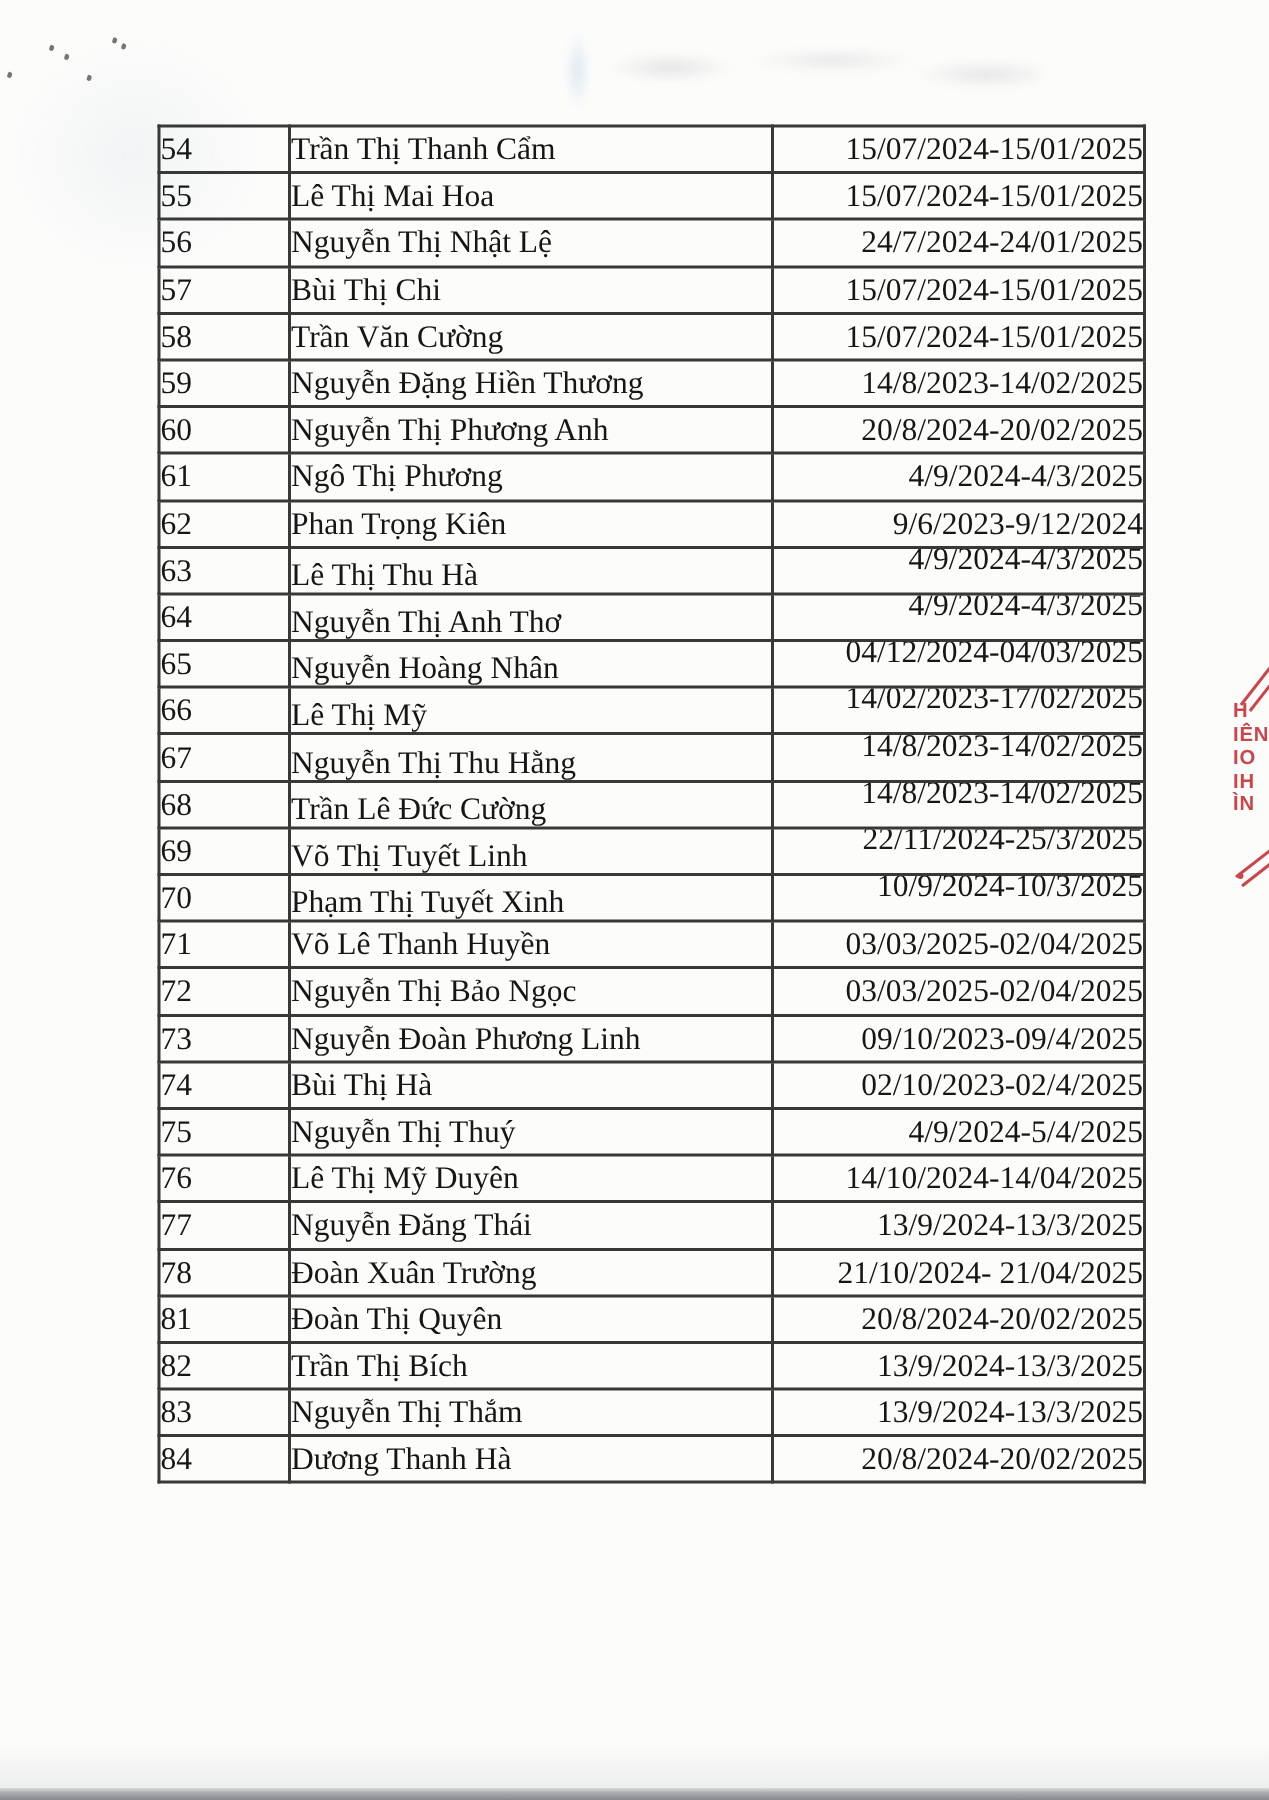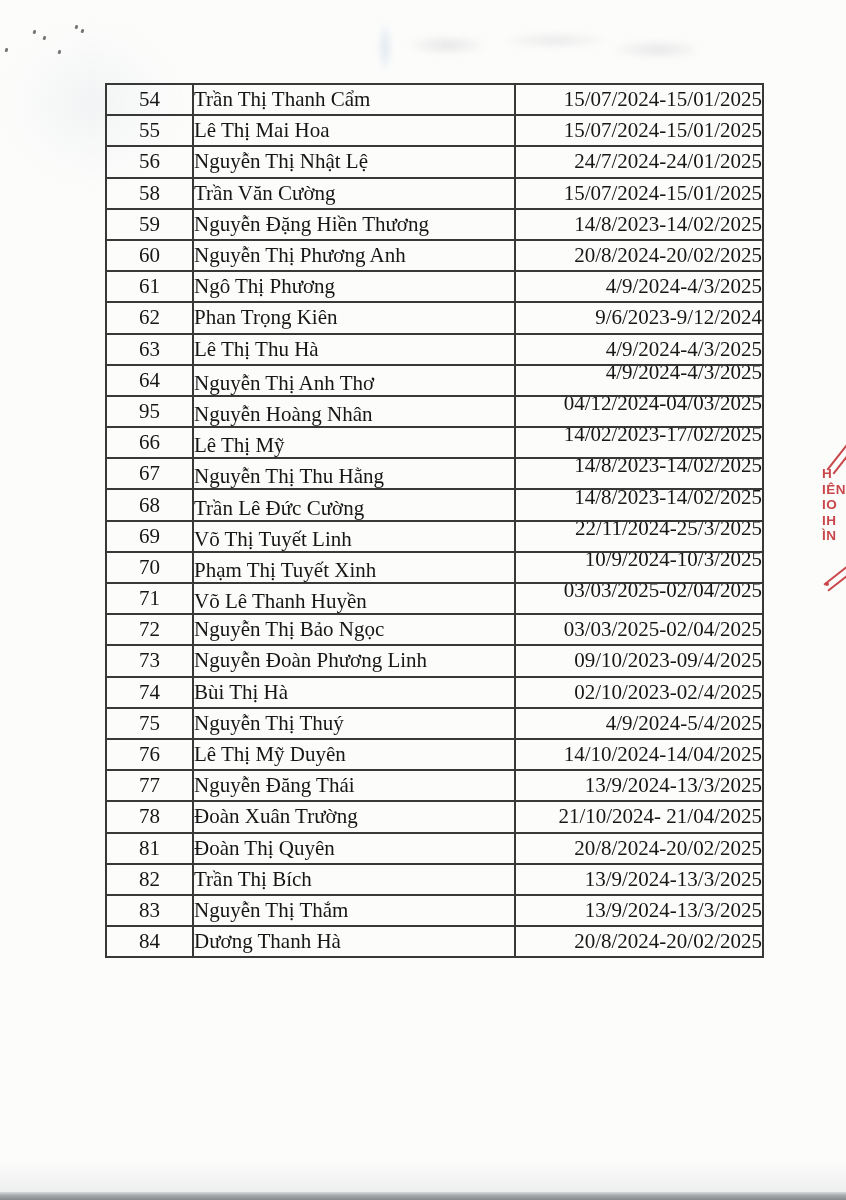--- a/index.html
+++ b/index.html
@@ -61,21 +61,21 @@
   table.roster td {
     border: 2px solid #383838;
     padding: 0;
     height: 29.2px;
     font-size: 21px;
     line-height: 1;
     vertical-align: middle;
     white-space: nowrap;
     overflow: hidden;
   }
-  td.c-no   { width: 85px;  text-align: center; }
+  td.c-no   { width: 85px;  }
   td.c-name { width: 320px; text-align: left; padding-left: 27px; }
   td.c-date { width: 246px; text-align: right; font-size: 20px; }
   td span { display: inline-block; }
 
   
   tr:nth-child(n+10):nth-child(-n+17) td.c-date span { transform: translateY(-8px); }
   tr:nth-child(n+10):nth-child(-n+17) td.c-name span { transform: translateY(3px); }
 
   
   .stamp {
@@ -145,20 +145,25 @@
           <td class="c-no"><span>55</span></td>
           <td class="c-name"><span>Lê Thị Mai Hoa</span></td>
           <td class="c-date"><span>15/07/2024-15/01/2025</span></td>
         </tr>
         <tr>
           <td class="c-no"><span>56</span></td>
           <td class="c-name"><span>Nguyễn Thị Nhật Lệ</span></td>
           <td class="c-date"><span>24/7/2024-24/01/2025</span></td>
         </tr>
         <tr>
+          <td class="c-no"><span>57</span></td>
+          <td class="c-name"><span>Bùi Thị Chi</span></td>
+          <td class="c-date"><span>15/07/2024-15/01/2025</span></td>
+        </tr>
+        <tr>
           <td class="c-no"><span>58</span></td>
           <td class="c-name"><span>Trần Văn Cường</span></td>
           <td class="c-date"><span>15/07/2024-15/01/2025</span></td>
         </tr>
         <tr>
           <td class="c-no"><span>59</span></td>
           <td class="c-name"><span>Nguyễn Đặng Hiền Thương</span></td>
           <td class="c-date"><span>14/8/2023-14/02/2025</span></td>
         </tr>
         <tr>
@@ -180,21 +185,21 @@
           <td class="c-no"><span>63</span></td>
           <td class="c-name"><span>Lê Thị Thu Hà</span></td>
           <td class="c-date"><span>4/9/2024-4/3/2025</span></td>
         </tr>
         <tr>
           <td class="c-no"><span>64</span></td>
           <td class="c-name"><span>Nguyễn Thị Anh Thơ</span></td>
           <td class="c-date"><span>4/9/2024-4/3/2025</span></td>
         </tr>
         <tr>
-          <td class="c-no"><span>95</span></td>
+          <td class="c-no"><span>65</span></td>
           <td class="c-name"><span>Nguyễn Hoàng Nhân</span></td>
           <td class="c-date"><span>04/12/2024-04/03/2025</span></td>
         </tr>
         <tr>
           <td class="c-no"><span>66</span></td>
           <td class="c-name"><span>Lê Thị Mỹ</span></td>
           <td class="c-date"><span>14/02/2023-17/02/2025</span></td>
         </tr>
         <tr>
           <td class="c-no"><span>67</span></td>

